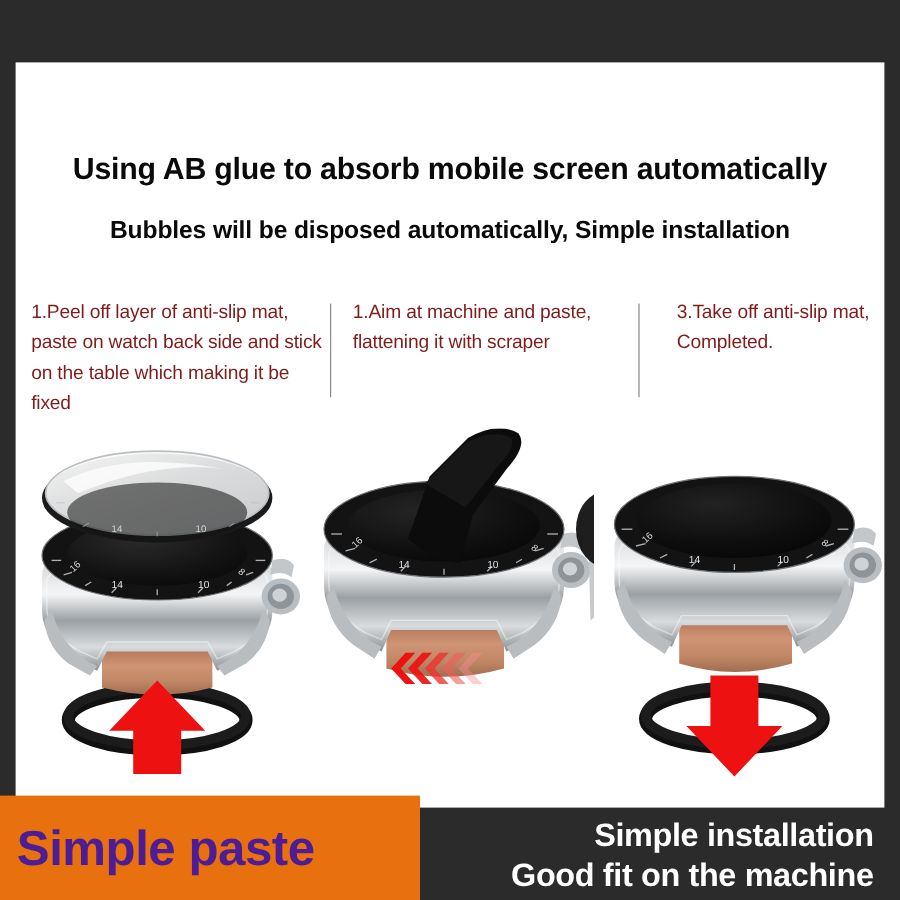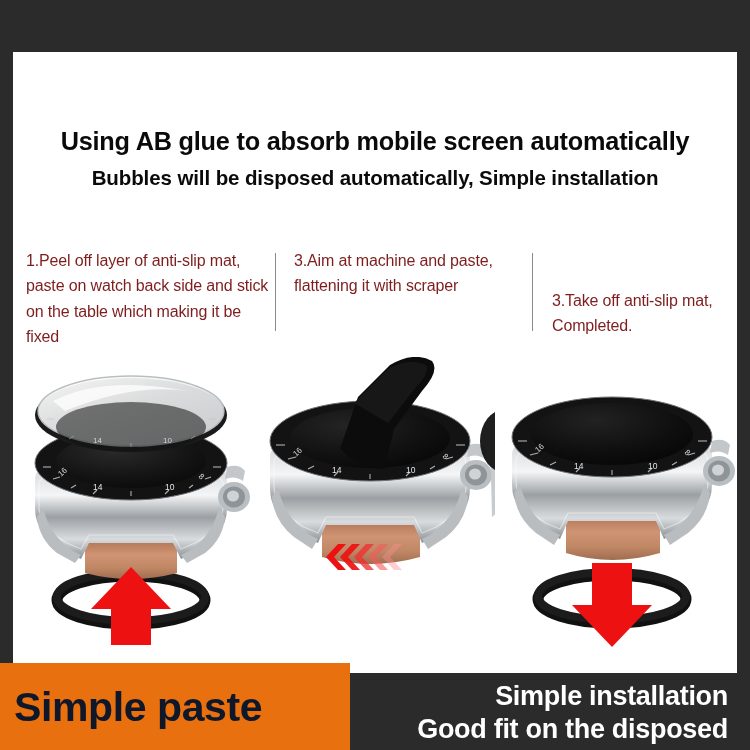--- a/index.html
+++ b/index.html
@@ -27,36 +27,36 @@
     text-align:center;
   }
   .title{
     font-size:25.5px;font-weight:bold;color:#0a0a0a;
     letter-spacing:-0.2px;line-height:1.05;
     white-space:nowrap;
     transform:scaleX(0.99);
   }
   .subtitle{
     font-size:20.5px;font-weight:bold;color:#0a0a0a;
-    letter-spacing:-0.1px;margin-top:12px;line-height:1.05;
+    letter-spacing:-0.1px;margin-top:26px;line-height:1.05;
     white-space:nowrap;
   }
 
   
   .steps{
     position:absolute;left:0;top:196px;width:724px;height:110px;
   }
   .step-col{
     position:absolute;top:0;
     font-size:16px;color:#7f1d1d;line-height:1.58;
     letter-spacing:-0.15px;
   }
   .step-1{left:13px;width:250px;}
   .step-2{left:281px;width:240px;}
-  .step-3{left:539px;width:185px;margin-top:40px;}
+  .step-3{left:551px;width:185px;}
 
   .divider{
     position:absolute;top:5px;width:1px;height:78px;
     background:#8a8a8a;
   }
   .div-1{left:262px;}
   .div-2{left:519px;}
 
   
   .illus-row{
@@ -67,21 +67,21 @@
   .illus-2{left:241px;}
   .illus-3{left:487px;}
 
   
   .orange-band{
     position:absolute;left:0;top:663px;width:350px;height:87px;
     background:#e8700f;
     display:flex;align-items:center;
   }
   .orange-text{
-    color:#0f172a;font-weight:bold;font-size:41px;
+    color:#4c1d95;font-weight:bold;font-size:41px;
     letter-spacing:-0.4px;padding-left:14px;
     white-space:nowrap;line-height:1;
     margin-top:2px;
   }
   .dark-band{
     position:absolute;left:352px;top:675px;width:398px;height:75px;
     background:#2b2b2b;
     display:flex;flex-direction:column;
     align-items:flex-end;justify-content:center;
   }
@@ -99,21 +99,21 @@
   <div class="panel">
 
     <div class="header">
       <div class="title">Using AB glue to absorb mobile screen automatically</div>
       <div class="subtitle">Bubbles will be disposed automatically, Simple installation</div>
     </div>
 
     <div class="steps">
       <div class="step-col step-1">1.Peel off layer of anti-slip mat, paste on watch back side and stick on the table which making it be fixed</div>
       <div class="divider div-1"></div>
-      <div class="step-col step-2">3.Aim at machine and paste, flattening it with scraper</div>
+      <div class="step-col step-2">1.Aim at machine and paste, flattening it with scraper</div>
       <div class="divider div-2"></div>
       <div class="step-col step-3">3.Take off anti-slip mat, Completed.</div>
     </div>
 
     <div class="illus-row">
 
       <div class="illus illus-1">
         <svg width="241" height="316" viewBox="0 0 241 316" xmlns="http://www.w3.org/2000/svg">
           <defs>
             <linearGradient id="caseG1" x1="0" y1="0" x2="0" y2="1">
@@ -375,16 +375,16 @@
 
     </div>
   </div>
 
   <div class="orange-band">
     <div class="orange-text">Simple paste</div>
   </div>
 
   <div class="dark-band">
     <div class="dark-line">Simple installation</div>
-    <div class="dark-line">Good fit on the disposed</div>
+    <div class="dark-line">Good fit on the machine</div>
   </div>
 
 </div>
 
 </body></html>

